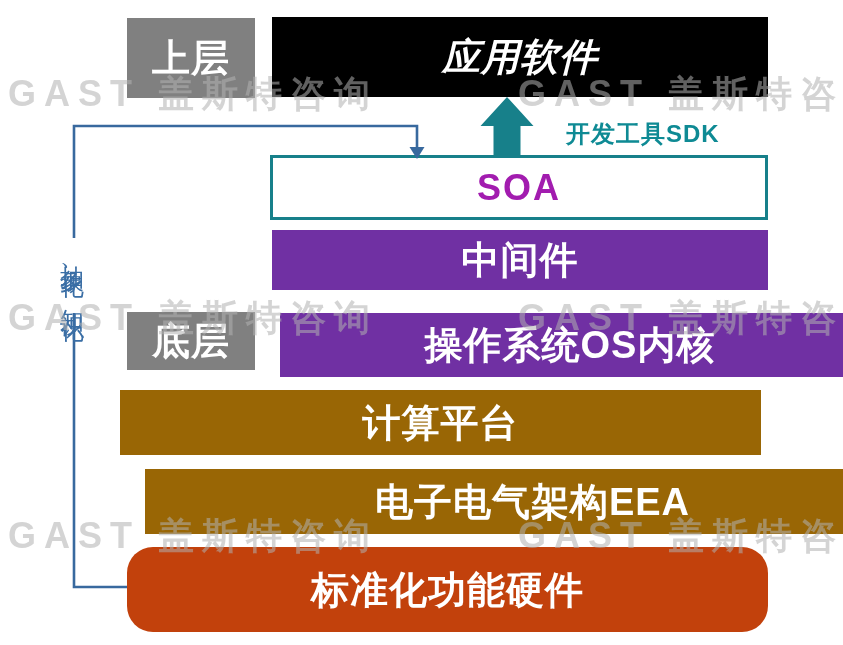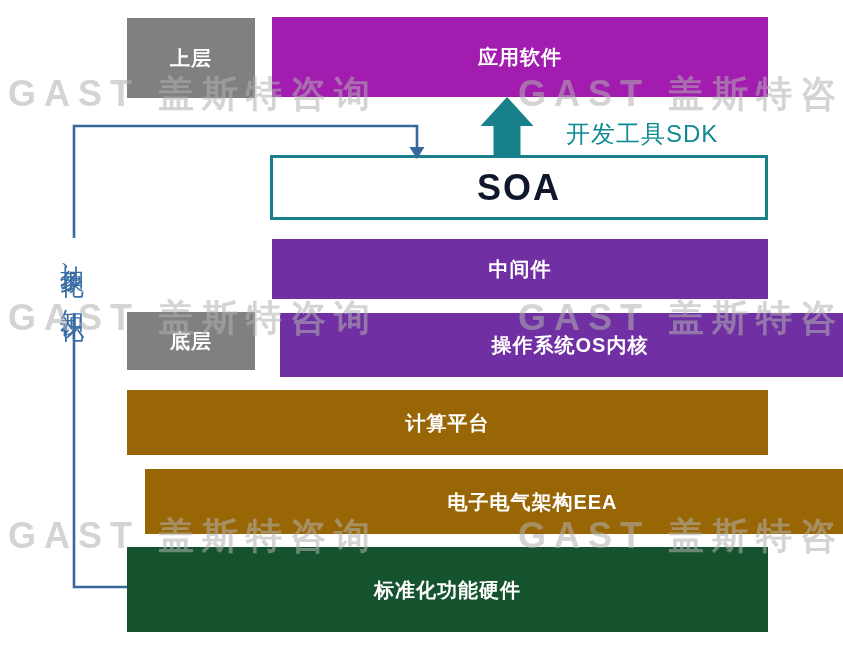--- a/index.html
+++ b/index.html
@@ -2,43 +2,43 @@
 <html><head>
 <meta charset="utf-8">
 <style>
   html,body{margin:0;padding:0;background:#fff;}
   .canvas{
     position:relative;width:843px;height:645px;background:#fff;overflow:hidden;
     font-family:"Liberation Sans","DejaVu Sans",sans-serif;
   }
   .box{
     position:absolute;display:flex;align-items:center;justify-content:center;
-    color:#fff;font-weight:bold;font-size:20px;line-height:1;box-sizing:border-box;
+    color:#fff;font-weight:bold;font-size:38px;line-height:1;box-sizing:border-box;
     z-index:1;letter-spacing:1px;
   }
   .gray  {background:#808080;}
-  .green {background:#a21caf;}
+  .green {background:#000000;font-style:italic;}
   .purple{background:#7030A3;}
   .olive {background:#996605;}
-  .blue  {background:#14532d;}
+  .blue  {background:#c2410c;border-radius:26px;}
   .soa{
-    background:#fff;border:3px solid #17808A;color:#0f172a;
+    background:#fff;border:3px solid #17808A;color:#a21caf;
     font-size:36px;letter-spacing:2px;
   }
   .connector-svg{position:absolute;left:0;top:0;z-index:2;pointer-events:none;}
   .block-arrow-svg{position:absolute;left:0;top:0;z-index:1;pointer-events:none;}
   .side-label{
     position:absolute;left:54px;top:238px;z-index:3;
     writing-mode:vertical-rl;text-orientation:upright;
     background:#fff;padding:8px 2px;
     color:#3A6EA5;font-size:24px;letter-spacing:5px;font-weight:500;
   }
   .sdk-label{
     position:absolute;left:566px;top:118px;z-index:2;
-    color:#0E8A94;font-size:24px;font-weight:400;letter-spacing:1px;white-space:nowrap;
+    color:#0E8A94;font-size:24px;font-weight:700;letter-spacing:1px;white-space:nowrap;
   }
   .wm{
     position:absolute;z-index:4;pointer-events:none;white-space:nowrap;
     color:rgba(176,176,176,0.55);font-size:36px;font-weight:600;letter-spacing:8px;
   }
 </style>
 </head>
 <body>
 
 <div class="canvas">
@@ -57,25 +57,25 @@
 
   <div class="side-label">抽象化、知识化</div>
 
   <div class="box gray" style="left:127px;top:18px;width:128px;height:80px">上层</div>
   <div class="box gray" style="left:127px;top:312px;width:128px;height:58px">底层</div>
 
   <div class="box green" style="left:272px;top:17px;width:496px;height:80px">应用软件</div>
 
   <div class="box soa" style="left:270px;top:155px;width:498px;height:65px">SOA</div>
 
-  <div class="box purple" style="left:272px;top:239px;width:496px;height:60px">中间件</div>
+  <div class="box purple" style="left:272px;top:230px;width:496px;height:60px">中间件</div>
 
   <div class="box purple" style="left:280px;top:313px;width:580px;height:64px">操作系统OS内核</div>
 
-  <div class="box olive" style="left:127px;top:390px;width:641px;height:65px">计算平台</div>
+  <div class="box olive" style="left:120px;top:390px;width:641px;height:65px">计算平台</div>
 
   <div class="box olive" style="left:145px;top:469px;width:775px;height:65px">电子电气架构EEA</div>
 
   <div class="box blue" style="left:127px;top:547px;width:641px;height:85px">标准化功能硬件</div>
 
   <svg class="block-arrow-svg" width="843" height="645">
     <polygon points="507,97 533.5,126 520.5,126 520.5,157 493.5,157 493.5,126 480.5,126" fill="#17808A"></polygon>
   </svg>
 
   <div class="sdk-label">开发工具SDK</div>

